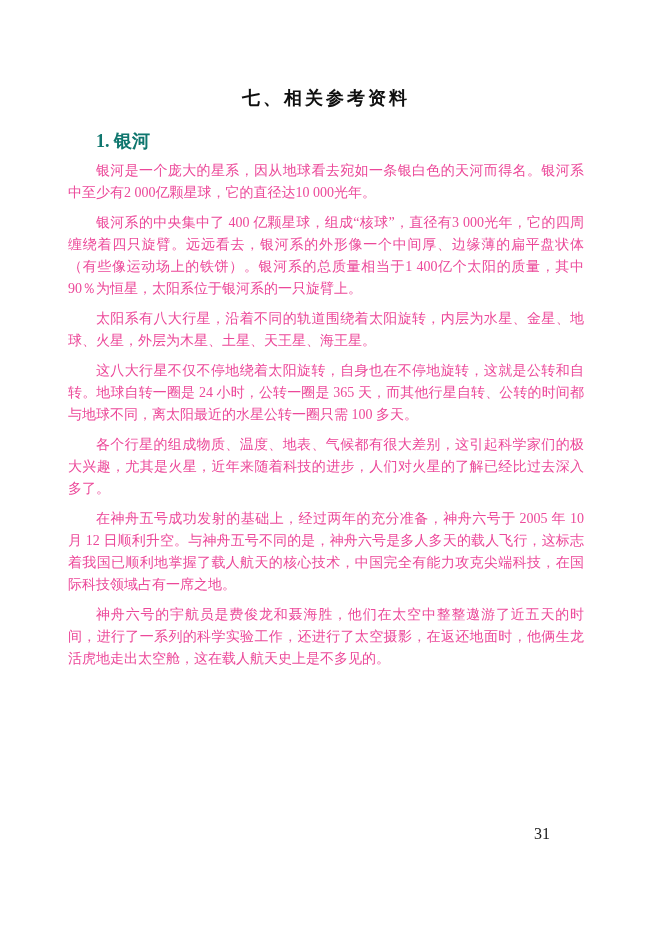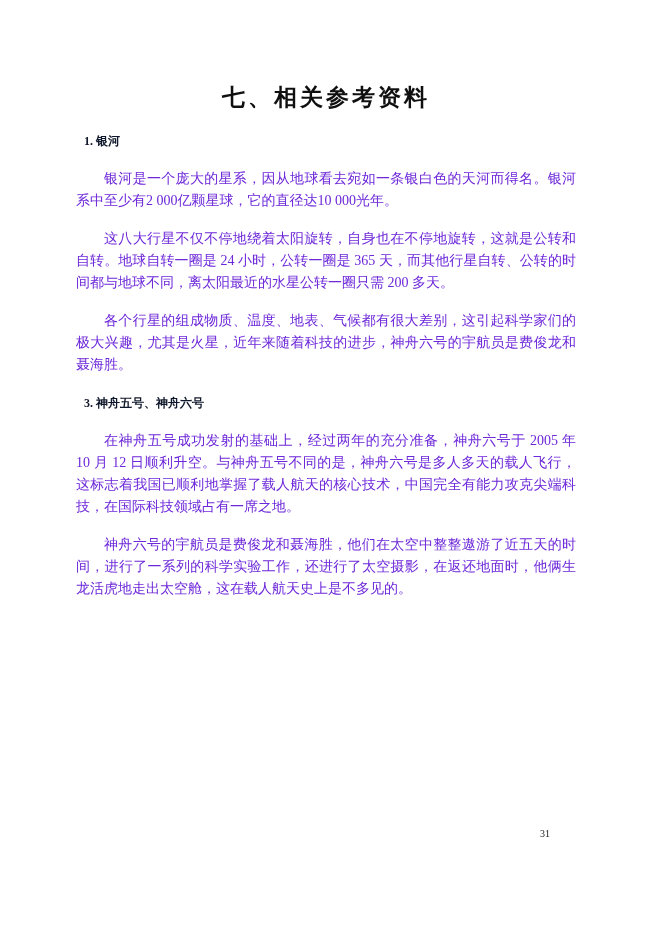--- a/index.html
+++ b/index.html
@@ -17,75 +17,76 @@
     overflow: hidden;
     box-sizing: border-box;
   }
   .content {
     position: absolute;
     left: 60px;
     top: 84px;
     width: 532px;
   }
   .doc-title {
-    font-size: 23px;
+    font-size: 18px;
     font-weight: 700;
     text-align: center;
     letter-spacing: 3px;
     margin: 0 0 18px 0;
     line-height: 28px;
     color: #0f0f0f;
   }
   .sec-heading {
-    font-size: 12px;
+    font-size: 18px;
     font-weight: 600;
     line-height: 22px;
     margin: 0;
     text-indent: 2em;
-    color: #0f172a;
+    color: #0f766e;
   }
   .para {
     font-size: 14px;
     font-weight: 500;
     line-height: 22px;
-    margin: 16px;
+    margin: 8px;
     text-indent: 2em;
     text-align: justify;
-    color: #6d28d9;
+    color: #ec4899;
   }
   .page-number {
     position: absolute;
     top: 824px;
     right: 100px;
-    font-size: 10px;
+    font-size: 16px;
     line-height: 20px;
     color: #1b1b1b;
     font-family: "Liberation Serif", "DejaVu Serif", serif;
   }
 </style>
 </head>
 <body>
 
 <div class="sheet">
   <div class="content">
 
     <h1 class="doc-title">七、相关参考资料</h1>
 
     <section>
       <p class="sec-heading">1. 银河</p>
       <p class="para">银河是一个庞大的星系，因从地球看去宛如一条银白色的天河而得名。银河系中至少有2 000亿颗星球，它的直径达10 000光年。</p>
+      <p class="para">银河系的中央集中了 400 亿颗星球，组成“核球”，直径有3 000光年，它的四周缠绕着四只旋臂。远远看去，银河系的外形像一个中间厚、边缘薄的扁平盘状体（有些像运动场上的铁饼）。银河系的总质量相当于1 400亿个太阳的质量，其中 90％为恒星，太阳系位于银河系的一只旋臂上。</p>
     </section>
 
     <section>
-      <p class="para">这八大行星不仅不停地绕着太阳旋转，自身也在不停地旋转，这就是公转和自转。地球自转一圈是 24 小时，公转一圈是 365 天，而其他行星自转、公转的时间都与地球不同，离太阳最近的水星公转一圈只需 200 多天。</p>
-      <p class="para">各个行星的组成物质、温度、地表、气候都有很大差别，这引起科学家们的极大兴趣，尤其是火星，近年来随着科技的进步，神舟六号的宇航员是费俊龙和聂海胜。</p>
+      <p class="para">太阳系有八大行星，沿着不同的轨道围绕着太阳旋转，内层为水星、金星、地球、火星，外层为木星、土星、天王星、海王星。</p>
+      <p class="para">这八大行星不仅不停地绕着太阳旋转，自身也在不停地旋转，这就是公转和自转。地球自转一圈是 24 小时，公转一圈是 365 天，而其他行星自转、公转的时间都与地球不同，离太阳最近的水星公转一圈只需 100 多天。</p>
+      <p class="para">各个行星的组成物质、温度、地表、气候都有很大差别，这引起科学家们的极大兴趣，尤其是火星，近年来随着科技的进步，人们对火星的了解已经比过去深入多了。</p>
     </section>
 
     <section>
-      <p class="sec-heading">3. 神舟五号、神舟六号</p>
       <p class="para">在神舟五号成功发射的基础上，经过两年的充分准备，神舟六号于 2005 年 10 月 12 日顺利升空。与神舟五号不同的是，神舟六号是多人多天的载人飞行，这标志着我国已顺利地掌握了载人航天的核心技术，中国完全有能力攻克尖端科技，在国际科技领域占有一席之地。</p>
       <p class="para">神舟六号的宇航员是费俊龙和聂海胜，他们在太空中整整遨游了近五天的时间，进行了一系列的科学实验工作，还进行了太空摄影，在返还地面时，他俩生龙活虎地走出太空舱，这在载人航天史上是不多见的。</p>
     </section>
 
   </div>
 
   <div class="page-number">31</div>
 </div>
 
 </body></html>

